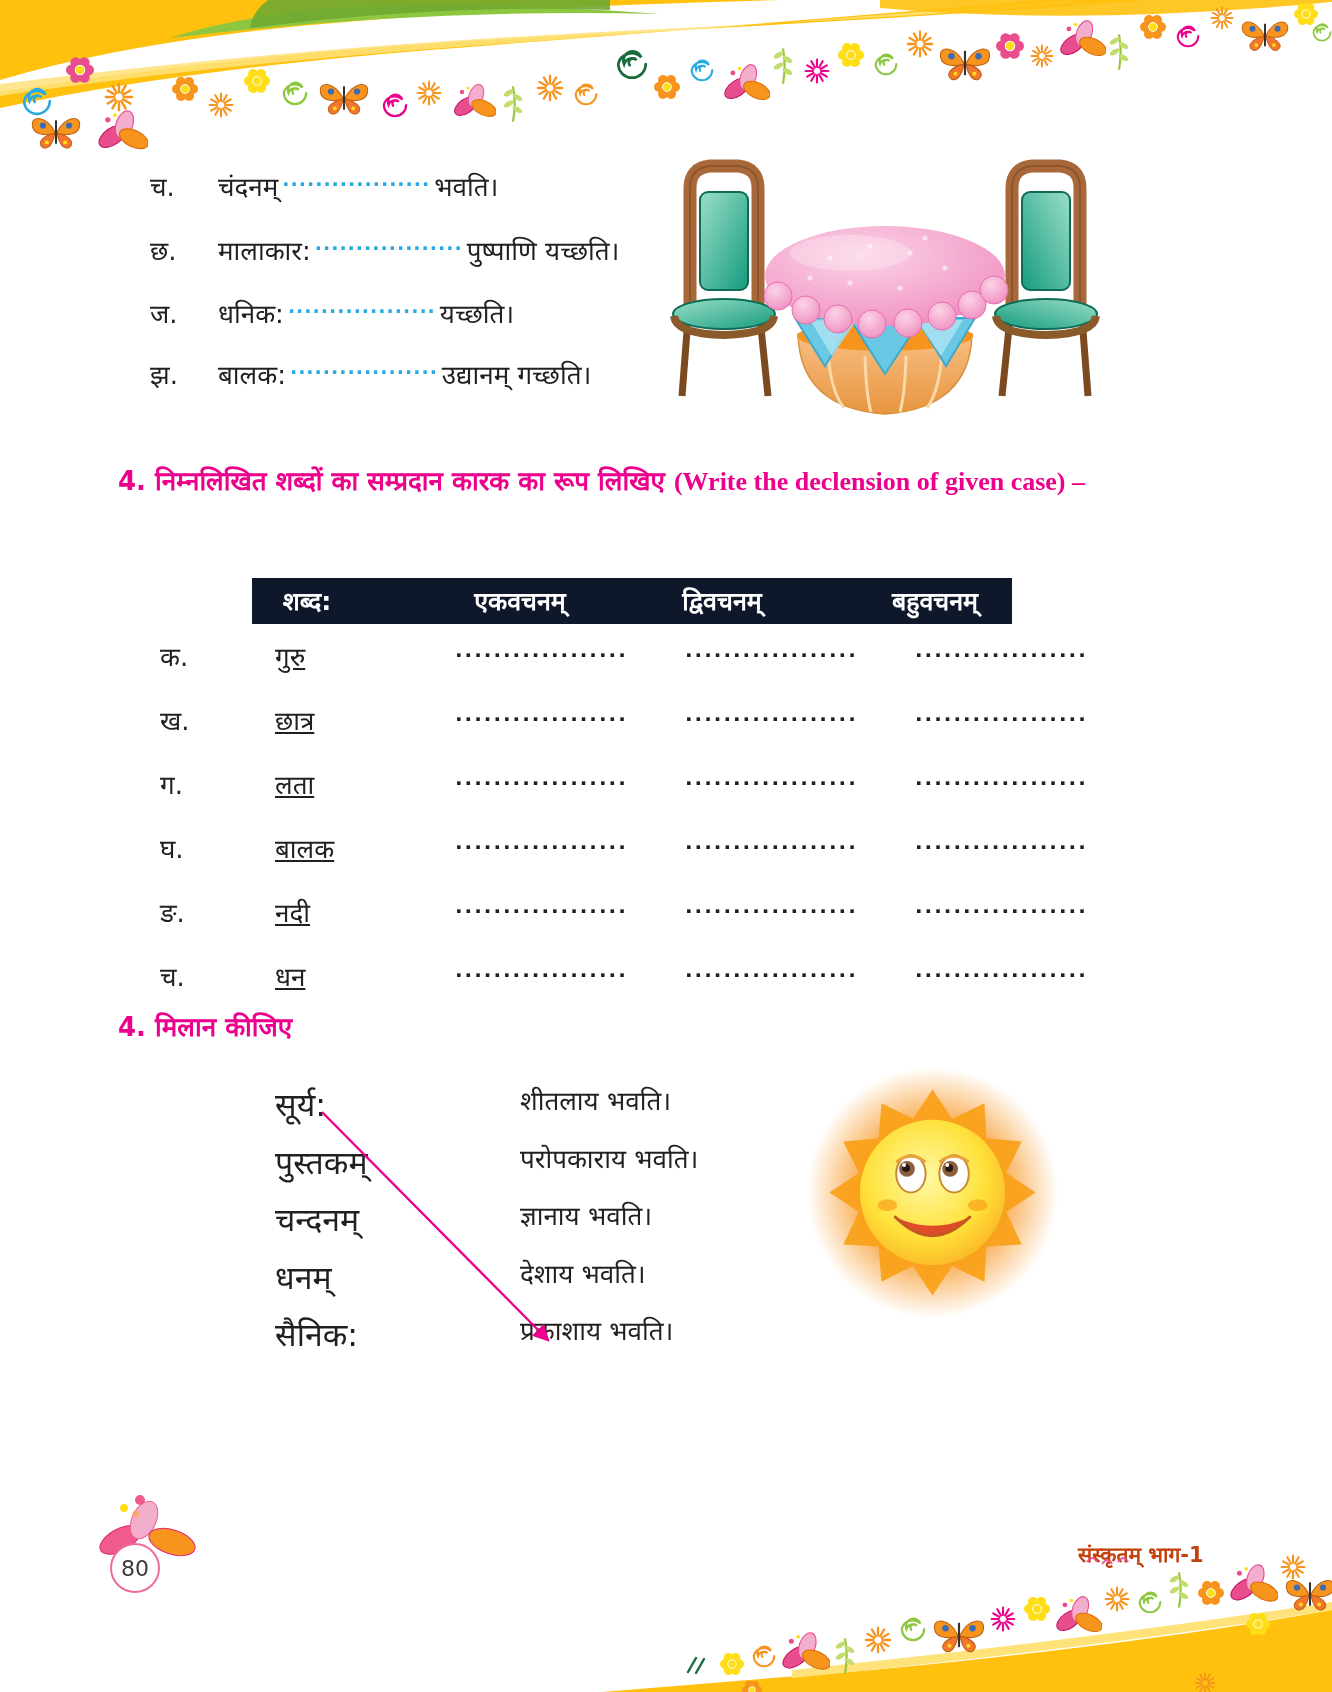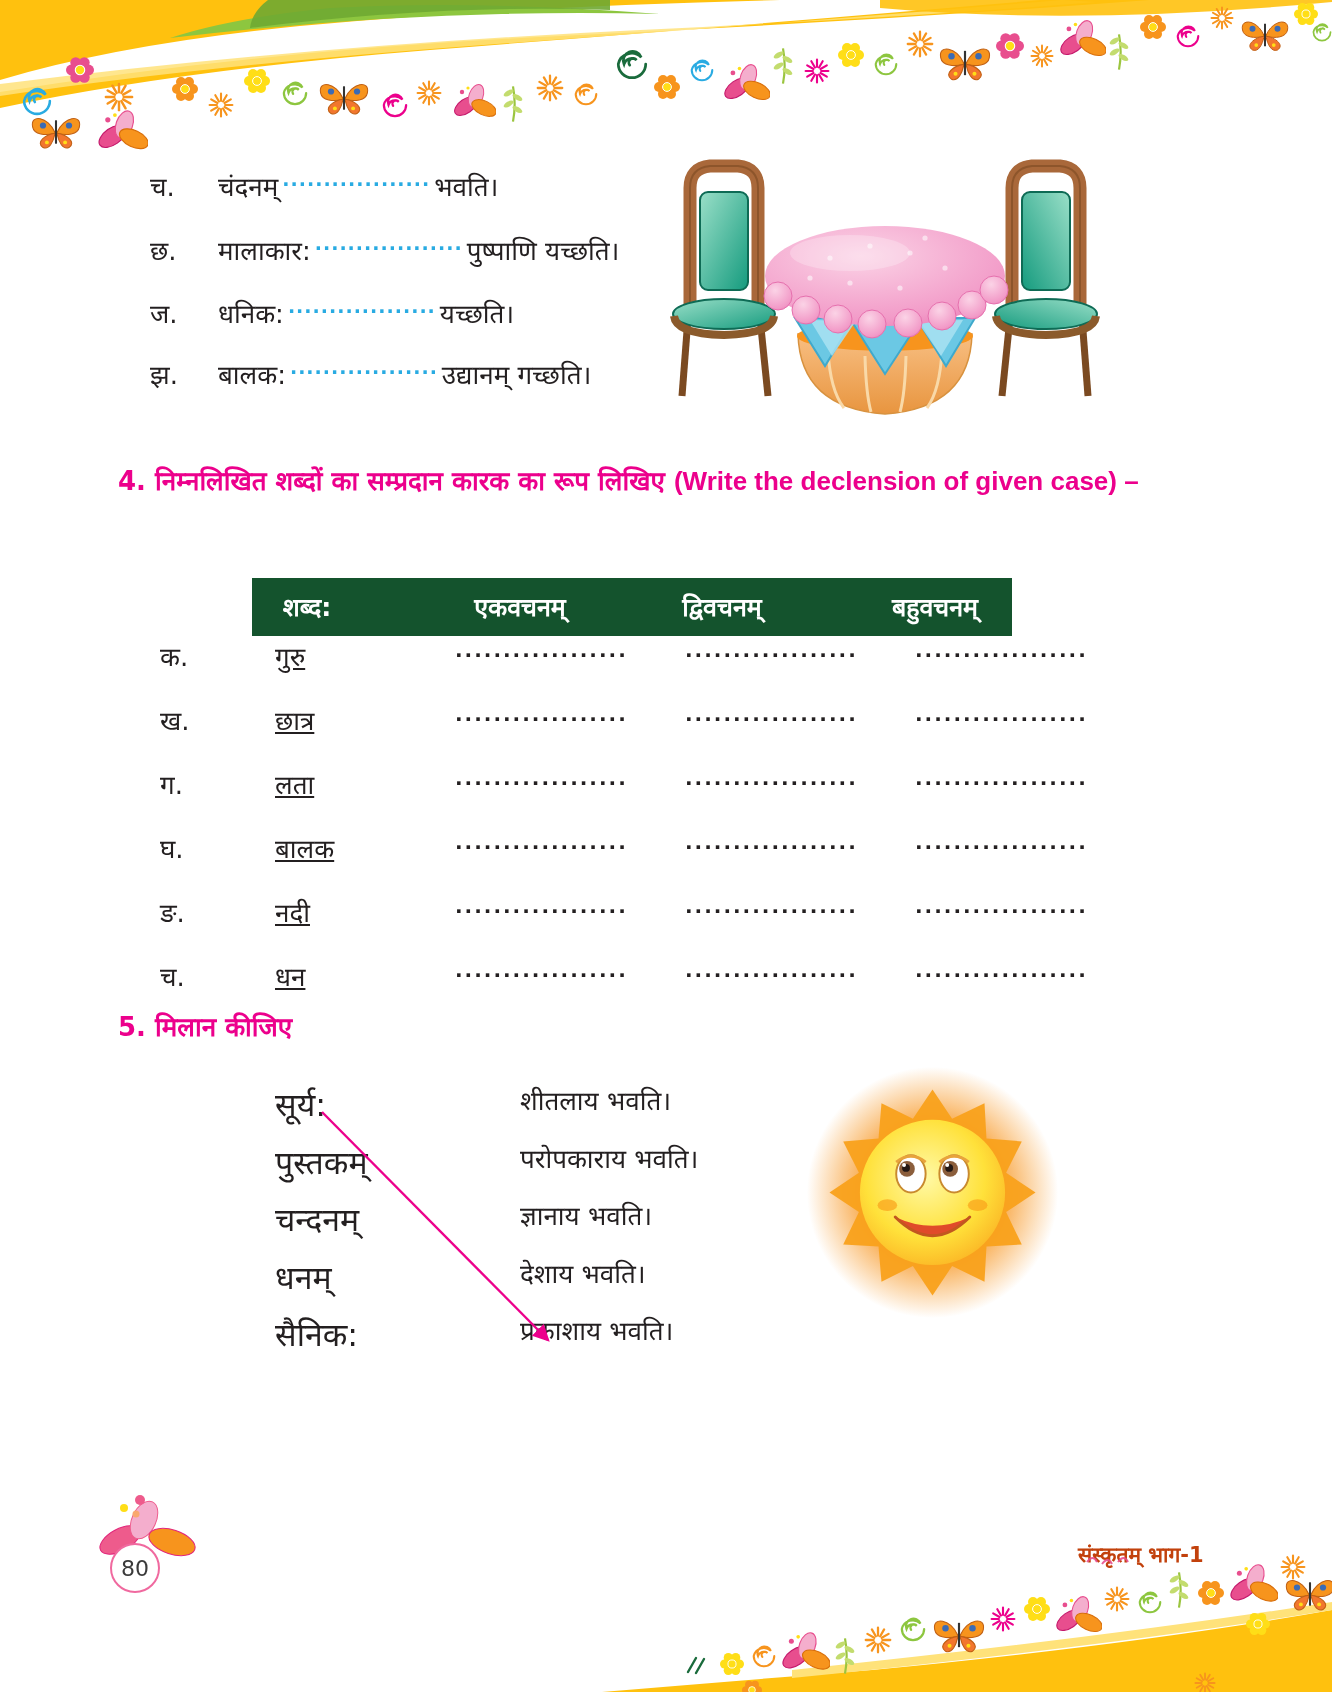--- a/index.html
+++ b/index.html
@@ -2,33 +2,33 @@
 <html><head>
 <meta charset="utf-8">
 <style>
   html,body{margin:0;padding:0;background:#ffffff;}
   .page{
     position:relative;width:1332px;height:1692px;background:#ffffff;overflow:hidden;
     font-family:"DejaVu Sans","Liberation Sans",sans-serif;color:#231F20;
   }
   .abs{position:absolute;}
   .dev{font-family:"DejaVu Sans","Liberation Sans",sans-serif;}
-  .eng{font-family:Liberation Sans, sans-serif;}
+  .eng{font-family:Liberation Serif, serif;}
   
   .ex3-row{position:absolute;left:150px;display:flex;align-items:baseline;font-size:26px;}
   .ex3-row .serial{display:inline-block;width:68px;}
   .blank-blue{
     color:#29ABE2;font-weight:bold;font-size:19px;letter-spacing:1px;
     position:relative;top:-5px;margin:0 4px;white-space:nowrap;
   }
   
   .q-heading{position:absolute;left:118px;font-size:26px;font-weight:bold;color:#EC008C;white-space:nowrap;}
   .q-heading .eng{font-size:26px;}
   .tbl-header{
-    position:absolute;left:252px;top:578px;width:760px;height:58px;background:#14532d;text-align:center;
+    position:absolute;left:252px;top:578px;width:760px;height:46px;background:#0f172a;text-align:center;
   }
   .tbl-header span{
     position:absolute;top:50%;transform:translate(-50%,-54%);
     color:#ffffff;font-weight:bold;font-size:25px;white-space:nowrap;
   }
   .q4-row{position:absolute;left:160px;width:900px;height:40px;font-size:26px;}
   .q4-row .serial{position:absolute;left:0;}
   .q4-row .word{position:absolute;left:115px;text-decoration:underline;}
   .blank-black{
     color:#231F20;font-weight:bold;font-size:20px;letter-spacing:2px;white-space:nowrap;
@@ -296,21 +296,21 @@
   </div>
   <div class="q4-row dev" style="top:958px">
     <span class="serial">च.</span>
     <span class="word">धन</span>
     <span class="blank-black d1">..................</span>
     <span class="blank-black d2">..................</span>
     <span class="blank-black d3">..................</span>
   </div>
 
   <div class="q-heading dev" style="top:1008px">
-    <span></span><span>5. मिलान कीजिए  </span><span class="eng"></span>
+    <span></span><span>4. मिलान कीजिए  </span><span class="eng"></span>
   </div>
 
   <div class="m-left dev" style="top:1082px">सूर्य:</div>
   <div class="m-left dev" style="top:1140px">पुस्तकम्</div>
   <div class="m-left dev" style="top:1197px">चन्दनम्</div>
   <div class="m-left dev" style="top:1255px">धनम्</div>
   <div class="m-left dev" style="top:1312px">सैनिक:</div>
 
   <div class="m-right dev" style="top:1082px">शीतलाय भवति।</div>
   <div class="m-right dev" style="top:1140px">परोपकाराय भवति।</div>

